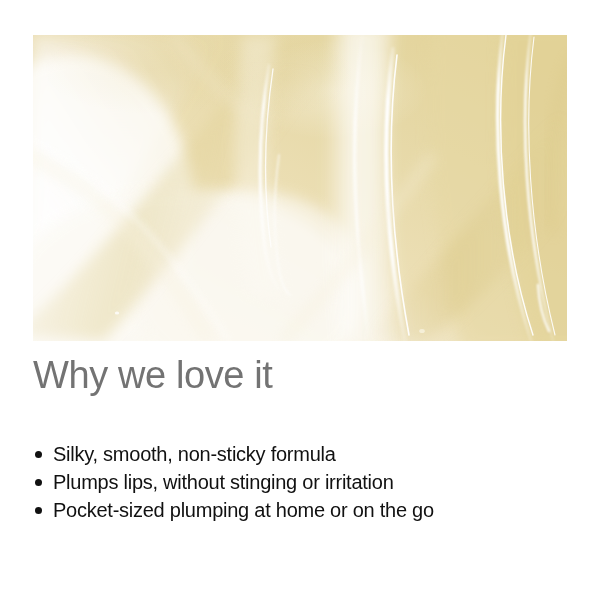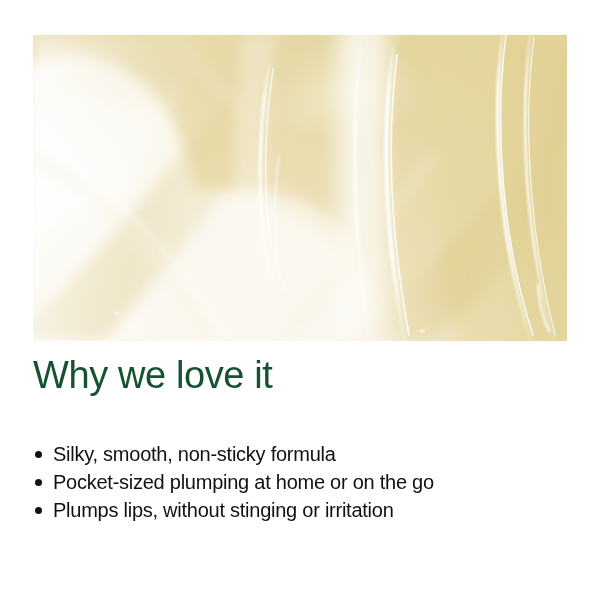--- a/index.html
+++ b/index.html
@@ -48,21 +48,21 @@
   }
 
   .section-title {
     margin: 0;
     padding: 0;
     font-family: "Liberation Sans", sans-serif;
     font-size: 38px;
     line-height: 46px;
     font-weight: 400;
     letter-spacing: -0.4px;
-    color: #14532d;
+    color: #737373;
   }
 
   .benefit-list {
     list-style: none;
     margin: 0;
     padding: 0;
     margin-top: 42px;
   }
 
   .benefit-item {
@@ -232,24 +232,24 @@
 
     <ul class="benefit-list">
 
       <li class="benefit-item">
         <span class="bullet-dot"></span>
         <span class="benefit-text">Silky, smooth, non-sticky formula</span>
       </li>
 
       <li class="benefit-item">
         <span class="bullet-dot"></span>
+        <span class="benefit-text">Plumps lips, without stinging or irritation</span>
+      </li>
+
+      <li class="benefit-item">
+        <span class="bullet-dot"></span>
         <span class="benefit-text">Pocket-sized plumping at home or on the go</span>
       </li>
 
-      <li class="benefit-item">
-        <span class="bullet-dot"></span>
-        <span class="benefit-text">Plumps lips, without stinging or irritation</span>
-      </li>
-
     </ul>
   </div>
 
 </div>
 
 </body></html>

